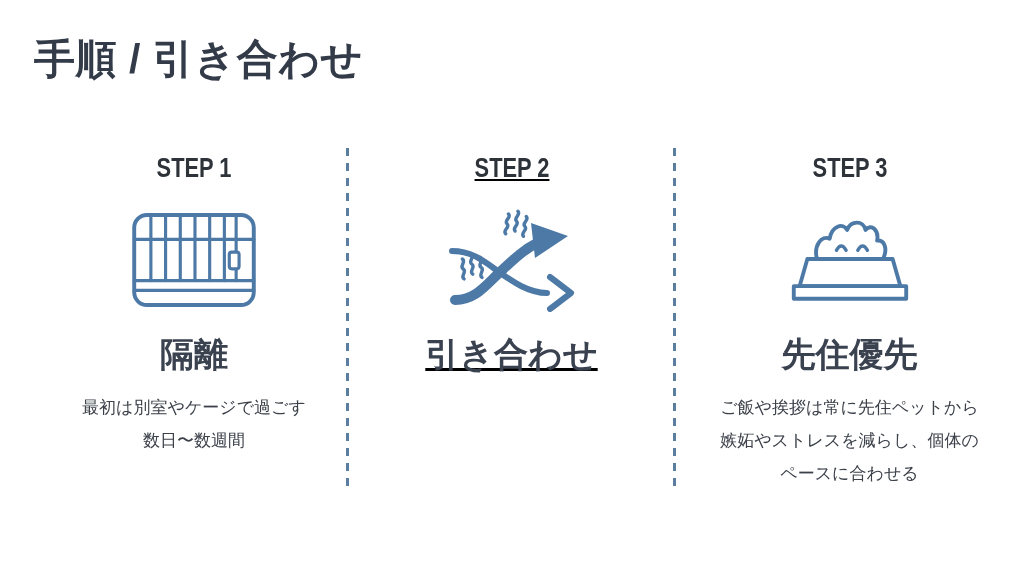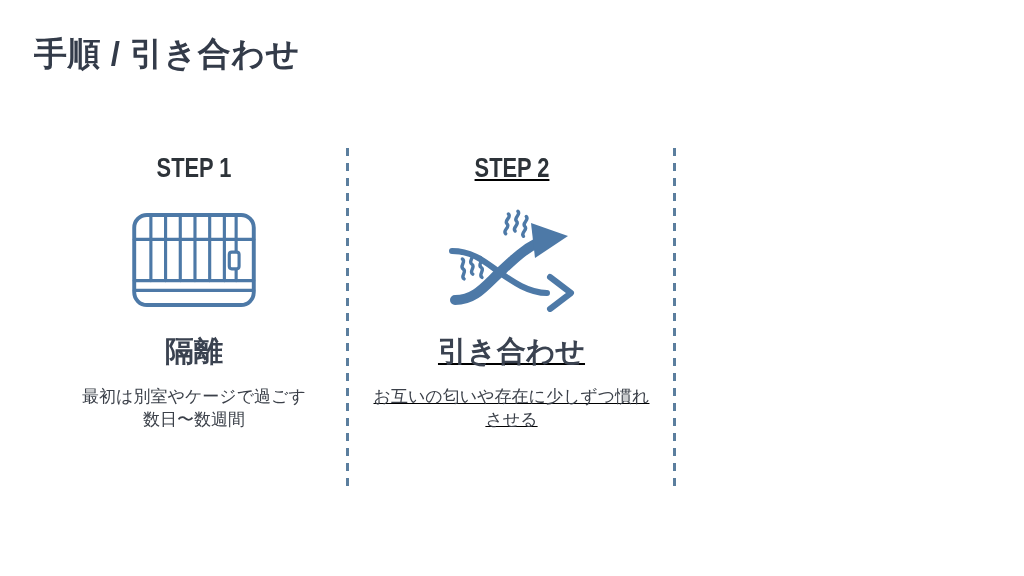--- a/index.html
+++ b/index.html
@@ -10,21 +10,21 @@
     height: 576px;
     background: var(--bg, #ffffff);
     font-family: "Liberation Sans", "DejaVu Sans", sans-serif;
     overflow: hidden;
     margin: 0 auto;
   }
   .slide-title {
     position: absolute;
     left: 34px;
     top: 32px;
-    font-size: 33px;
+    font-size: 41px;
     font-weight: 800;
     letter-spacing: 0.5px;
     color: var(--title-color, #333b49);
   }
   .columns {
     position: absolute;
     top: 140px;
     left: 0;
     width: 1024px;
     display: flex;
@@ -50,29 +50,29 @@
   }
   .icon-box {
     height: 140px;
     margin-top: 6px;
     display: flex;
     align-items: center;
     justify-content: center;
     color: var(--icon-color, #4d79a7);
   }
   .step-heading {
-    font-size: 29px;
+    font-size: 34px;
     font-weight: 700;
     color: var(--heading-color, #3a4250);
     margin-top: 2px;
   }
   .step-body {
     margin-top: 13px;
     font-size: 17px;
-    line-height: 23px;
+    line-height: 33px;
     color: var(--body-color, #3b4049);
     white-space: pre-line;
   }
   .divider {
     position: absolute;
     top: 8px;
     width: 3px;
     height: 344px;
     background: repeating-linear-gradient(
       to bottom,
@@ -127,22 +127,38 @@
           </g>
 
           <g stroke-width="3.4" transform="translate(15,47) rotate(-5)">
             <path d="M0,4 c4,3 -4,7 0,10 c4,3 -4,7 0,10"></path>
             <path d="M9,0 c4,3 -4,7 0,10 c4,3 -4,7 0,10"></path>
             <path d="M18,4 c4,3 -4,7 0,10 c4,3 -4,7 0,10"></path>
           </g>
         </svg>
       </div>
       <div class="step-heading">引き合わせ</div>
-      <div class="step-body">お互いの匂いや存在に少しずつ慣れ
-させる</div>
     </div>
 
+    <div class="step-col col-3">
+      <div class="step-label">STEP 3</div>
+      <div class="icon-box">
+        <svg width="126" height="90" viewBox="0 0 130 92" fill="none" stroke="currentColor" stroke-linecap="round" stroke-linejoin="round">
+
+          <path d="M31,45 C27,31 36,20 44,24 C46,11 58,7 62,15 C66,5 79,5 81,15 C87,8 95,15 93,26 C101,25 104,35 99,45" stroke-width="4"></path>
+          <path d="M51,36 q5,-9 10,0" stroke-width="3.5"></path>
+          <path d="M73,36 q5,-9 10,0" stroke-width="3.5"></path>
+
+          <path d="M21,45 H109 L117,73 H13 Z" stroke-width="4"></path>
+          <rect x="7" y="73" width="116" height="13" stroke-width="4"></rect>
+        </svg>
+      </div>
+      <div class="step-heading">先住優先</div>
+      <div class="step-body">ご飯や挨拶は常に先住ペットから
+嫉妬やストレスを減らし、個体の
+ペースに合わせる</div>
+    </div>
 
     <div class="divider divider-1"></div>
     <div class="divider divider-2"></div>
   </div>
 
 </div>
 
 </body></html>

